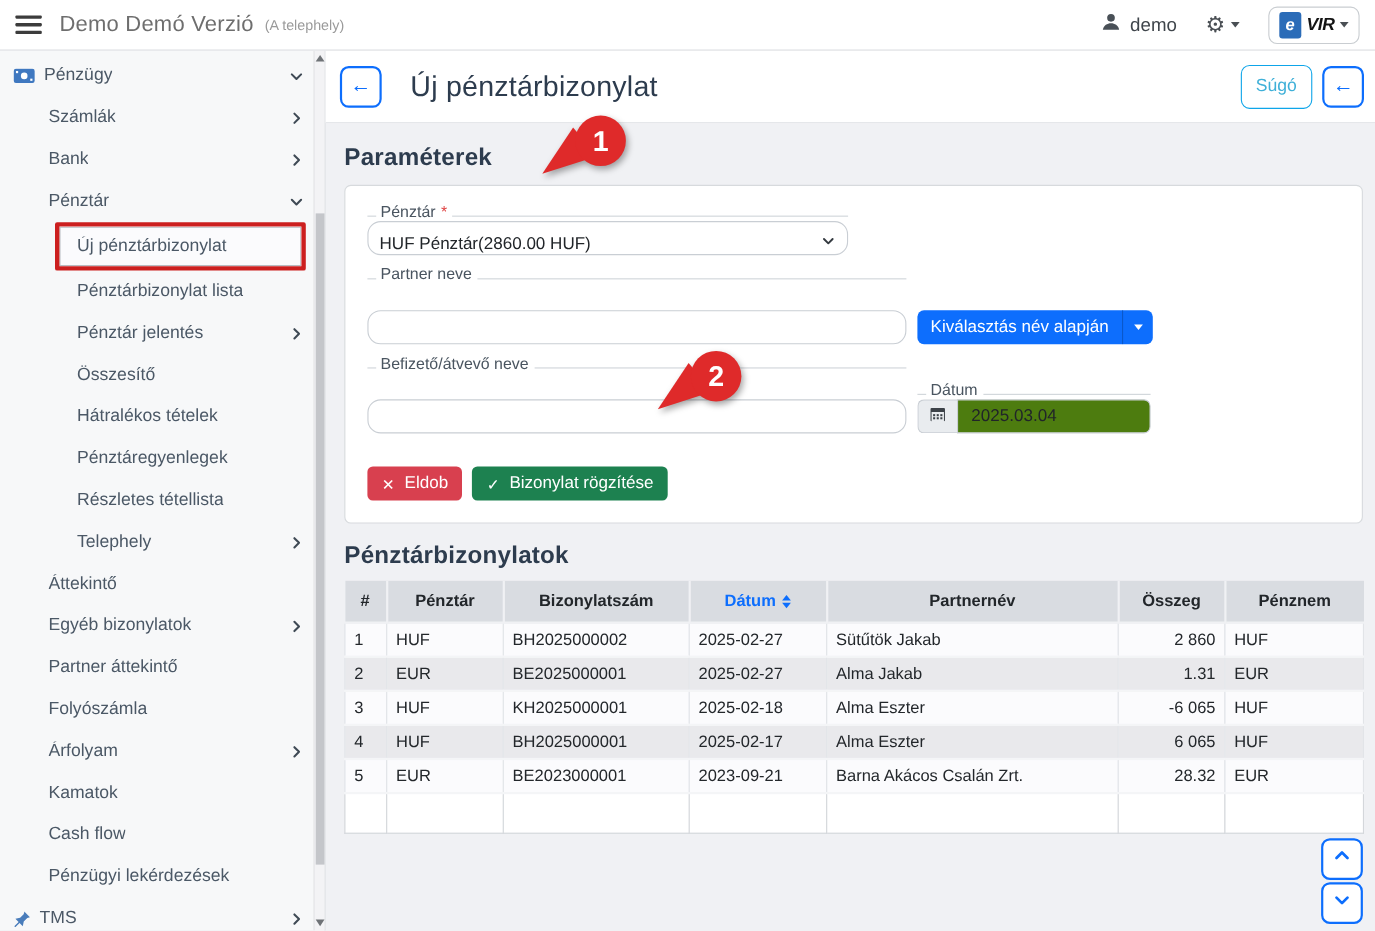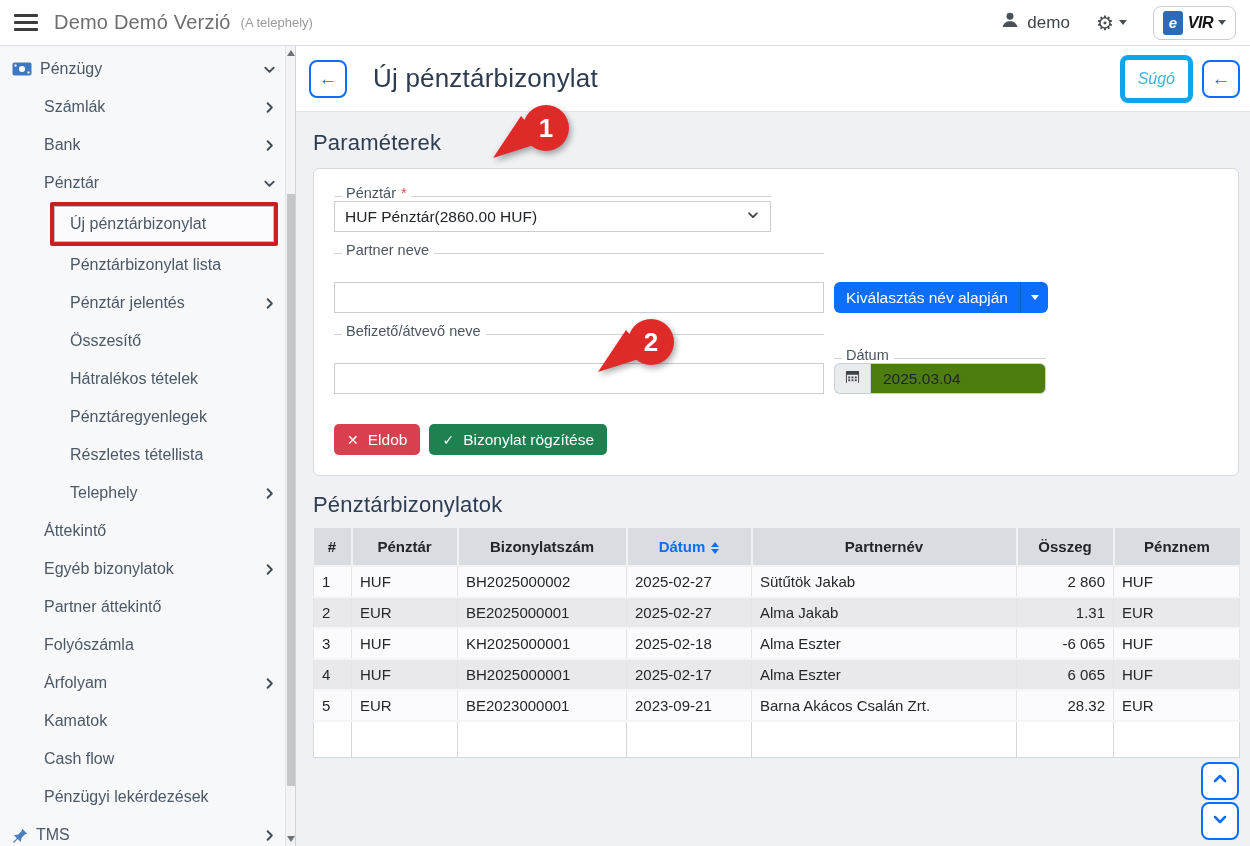--- a/index.html
+++ b/index.html
@@ -51,37 +51,37 @@
   .sb-thumb { position:absolute; top:148px; left:1px; width:8px; height:592px; background:#c4c6ca; }
 
   
   .main { position:relative; flex:1; display:flex; flex-direction:column; background:#f0f1f4; }
   .page-header { height:66px; background:#fff; border-bottom:1px solid #e3e5e8;
                  display:flex; align-items:center; padding:0 12px 0 13px; }
   .icon-btn { width:38px; height:38px; border:2px solid #0d6efd; border-radius:8px; background:#fff;
               color:#0d6efd; display:flex; align-items:center; justify-content:center;
               font-size:19px; cursor:pointer; }
   .page-title { font-size:26px; font-weight:500; color:#2d3c4e; margin-left:26px; letter-spacing:.2px; }
-  .btn-help { margin-left:auto; margin-right:9px; border:5px solid #0ea5e9; color:#3fb0d8; background:#fff;
-              border-radius:8px; font-size:16px; padding:10px 13px; cursor:pointer;font-style:italic; }
+  .btn-help { margin-left:auto; margin-right:9px; border:1px solid #0ea5e9; color:#3fb0d8; background:#fff;
+              border-radius:8px; font-size:16px; padding:10px 13px; cursor:pointer; }
 
   .content { position:relative; flex:1; padding:18px 12px 0 17px; }
-  .section-title { font-size:22px; font-weight:400; color:#2d3c4e; letter-spacing:.2px; }
+  .section-title { font-size:22px; font-weight:700; color:#2d3c4e; letter-spacing:.2px; }
 
   
   .card { margin-top:12px; background:#fff; border:1px solid #d7dadd; border-radius:6px;
           width:926px; padding:14px 20px 20px 20px; }
   .field { display:flex; flex-direction:column; }
   .f-label { display:flex; align-items:flex-end; height:18px; font-size:14.5px; color:#4a5560; }
   .f-label .lbl-pre { width:8px; border-bottom:1px solid #cfd4d9; margin-bottom:4px; }
   .f-label .lbl-text { padding:0 5px 0 4px; }
   .f-label .req { color:#e04a4a; padding-right:4px; }
   .f-label .lbl-line { flex:1; border-bottom:1px solid #cfd4d9; margin-bottom:4px; }
-  .control { height:31px; border:1px solid #c9ced4; border-radius:0; background:#fff;
-             display:flex; align-items:center; padding:0 10px; font-size:15.5px; color:#212529; }
+  .control { height:31px; border:1px solid #c9ced4; border-radius:12px; background:#fff;
+             display:flex; align-items:flex-end; padding:0 10px; font-size:15.5px; color:#212529; }
   .select-ctl { justify-content:space-between; cursor:pointer; }
   .row { display:flex; align-items:flex-end; }
   .w-select { width:437px; }
   .w-input { width:490px;gap:24px; }
   .btn-primary-split { margin-left:10px; height:31px; display:flex; align-items:stretch; border-radius:6px;
                        overflow:hidden; background:#0d6efd; color:#fff; cursor:pointer; }
   .btn-primary-split .main-part { display:flex; align-items:center; padding:0 12px; font-size:15.5px; }
   .btn-primary-split .split-part { width:28px; display:flex; align-items:center; justify-content:center;
                                    border-left:1px solid #0a58ca; }
   .btn-primary-split .split-part .caret-down { border-top-color:#fff; }

